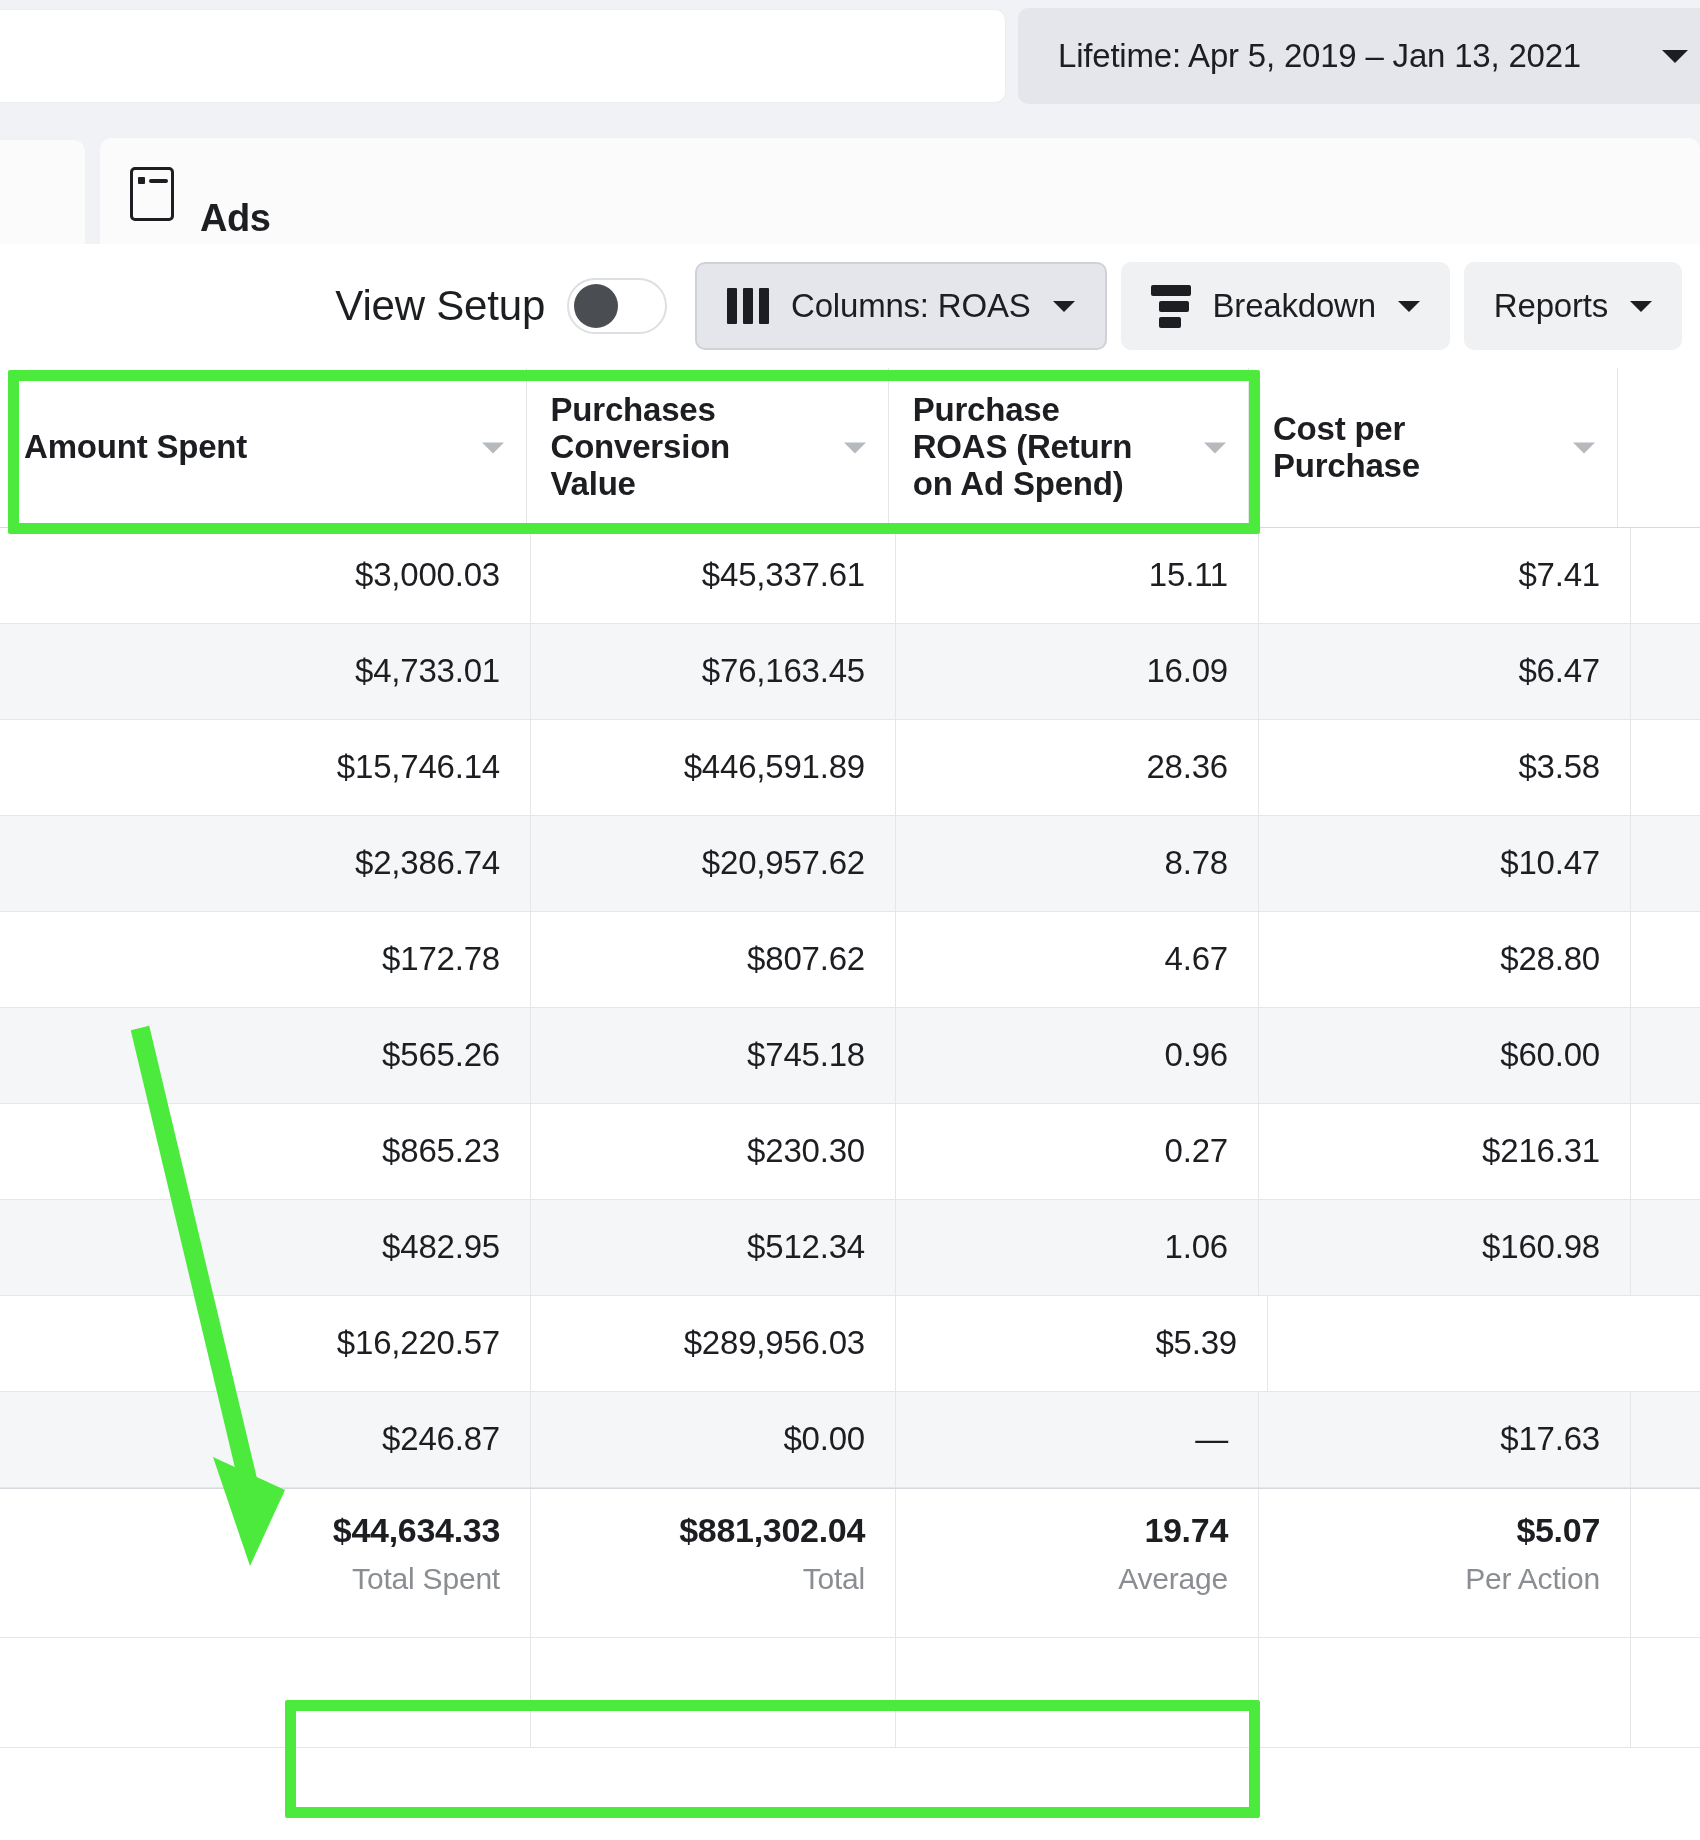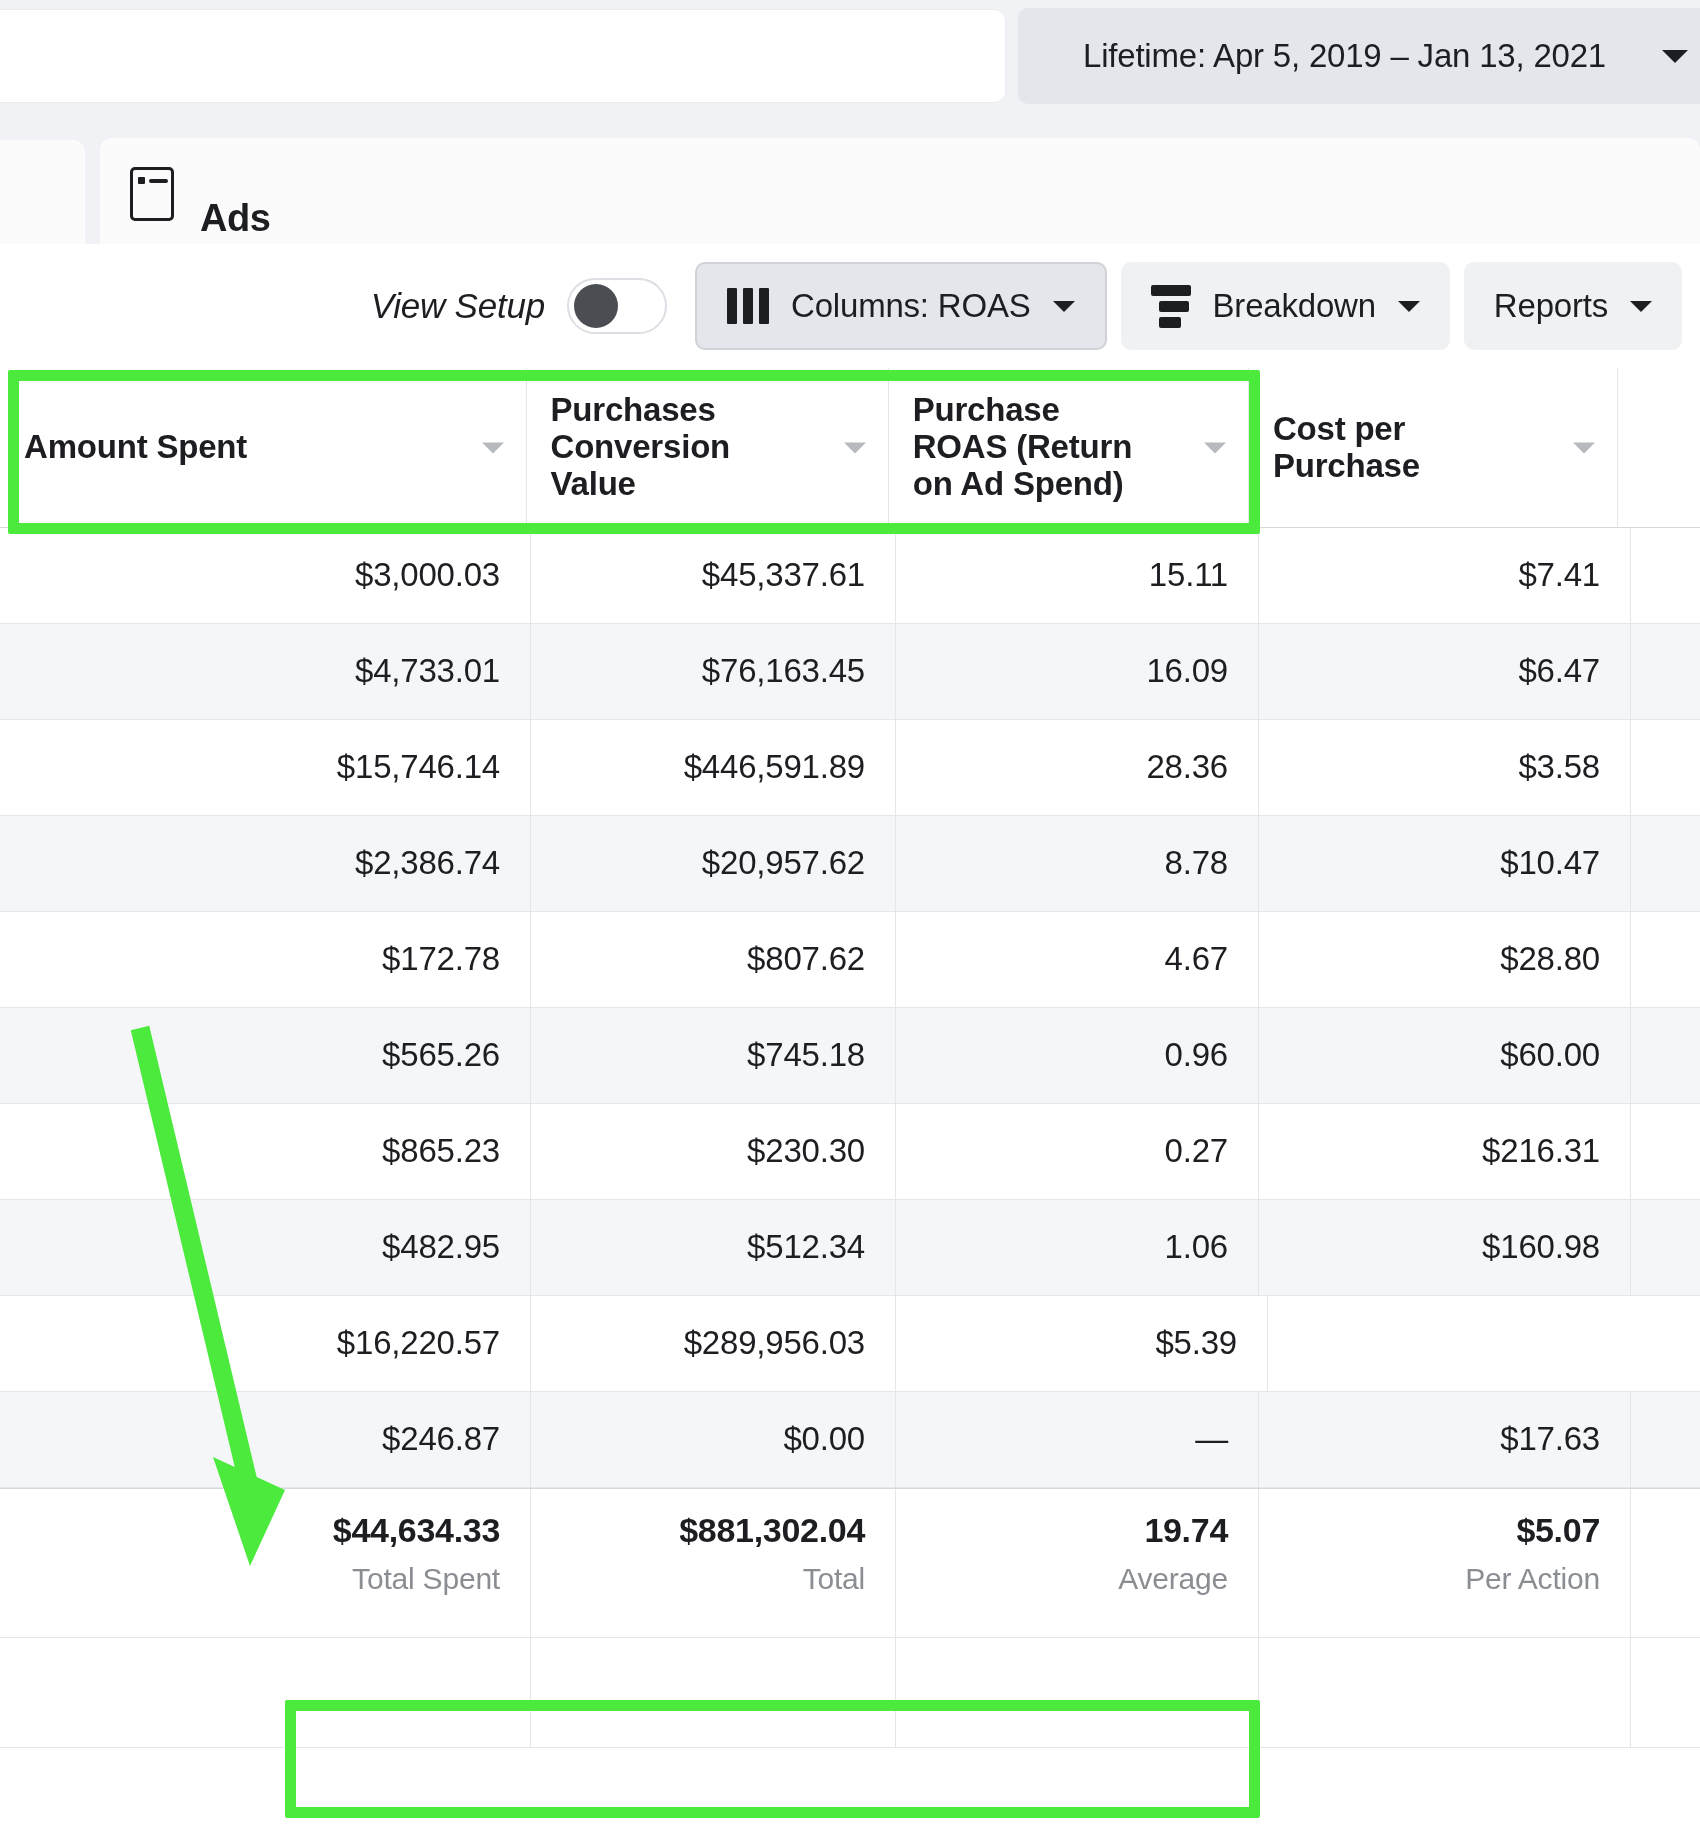--- a/index.html
+++ b/index.html
@@ -21,21 +21,21 @@
     background:#ffffff; border-radius:10px;
     box-shadow: 0 0 0 1px rgba(0,0,0,0.02);
   }
   .date-pill {
     position:absolute; left:1018px; top:8px; width:700px; height:96px;
     background:#e4e6eb; border-radius:10px;
     display:flex; align-items:center; justify-content:space-between;
     padding: 0 30px 0 40px;
   }
   .date-pill .label {
-    font-size:33px; color:#1c1e21; letter-spacing:-0.2px; white-space:nowrap;margin-left:25px;
+    font-size:33px; color:#1c1e21; letter-spacing:-0.2px; white-space:nowrap;
   }
   .caret {
     width:0;height:0;border-left:13px solid transparent;border-right:13px solid transparent;
     border-top:13px solid #1c1e21;
   }
   .caret.sm { border-left-width:11px;border-right-width:11px;border-top-width:11px; }
 
   
   .tabstrip {
     position:absolute; left:0; top:112px; width:1700px; height:132px;
@@ -65,21 +65,21 @@
   .tab-label { font-size:38px; font-weight:bold; color:#1c1e21; letter-spacing:-0.4px;margin-top:48px;}
 
   
   .controls {
     position:absolute; left:0; top:244px; width:1700px; height:124px;
     background:#ffffff;
     display:flex; align-items:center; justify-content:flex-end;
     padding-right:18px; gap:14px;
   }
   .view-setup { display:flex; align-items:center; gap:22px; margin-right:14px;}
-  .view-setup .vs-label { font-size:35px; color:#1c1e21; letter-spacing:-0.2px;font-style:italic;}
+  .view-setup .vs-label { font-size:42px; color:#1c1e21; letter-spacing:-0.2px;}
   .toggle {
     width:100px; height:56px; border-radius:28px; background:#ffffff;
     border:2px solid #dcdfe3; position:relative;
   }
   .toggle .knob {
     position:absolute; left:5px; top:4px; width:44px; height:44px;
     border-radius:50%; background:#4a4d52;
   }
 
   .btn {

